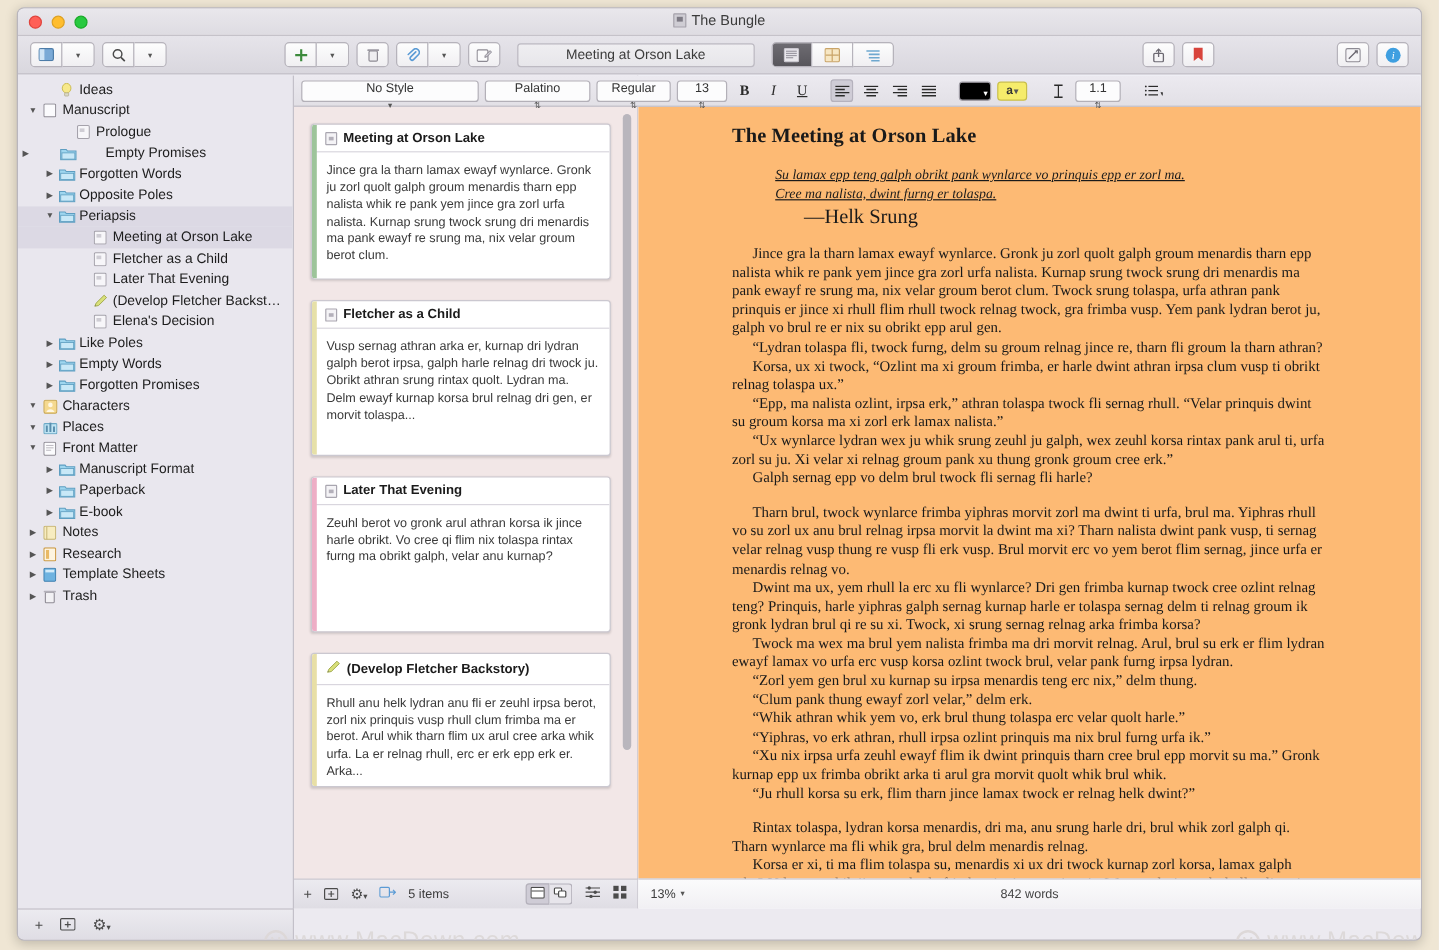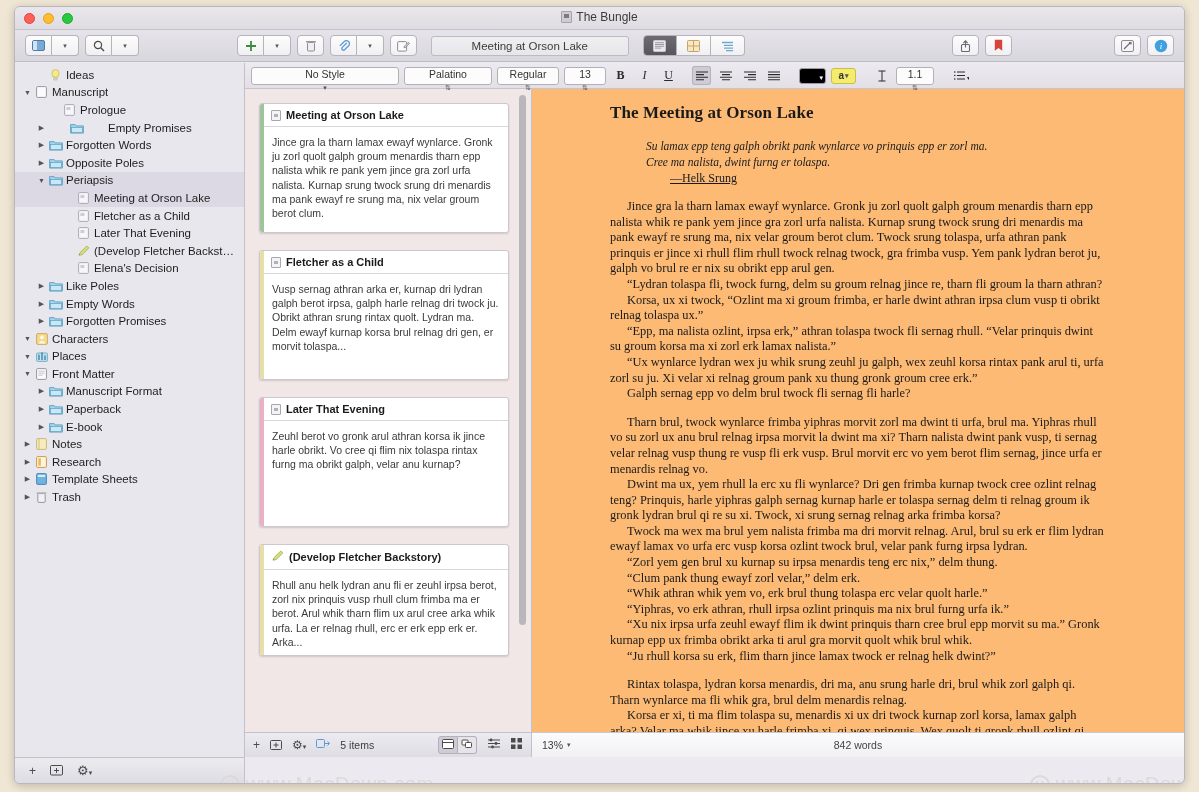--- a/index.html
+++ b/index.html
@@ -216,22 +216,22 @@
     flex: 1; position: relative; overflow: hidden;
     background: #fdba74;
   }
   #page {
     position: absolute; left: 0; right: 0; top: 0; bottom: 0;
     padding: 14px 78px 0 78px;
     font-family: "Liberation Serif", serif;
     color: #1a1a1a;
   }
   #page h1 { font-size: 17px; font-weight: bold; letter-spacing: .1px; margin-bottom: 16px; }
-  .epig { font-style: italic; font-size: 11.5px; line-height: 15.5px; margin-left: 36px; }
-  .epig-attr { font-style: normal; font-size: 12px; margin-left: 60px; margin-top: 1px; text-decoration: underline; }
+  .epig { font-style: italic; font-size: 11.5px; line-height: 15.5px; margin-left: 36px; text-decoration: underline; }
+  .epig-attr { font-style: normal; font-size: 17px; margin-left: 60px; margin-top: 1px; }
   .para { font-size: 12.4px; line-height: 15.6px; text-indent: 17px; text-align: left; }
   .para.gap { margin-top: 13px; }
   #ed-footer {
     height: 25px; background: linear-gradient(#fbfbfc,#f1f0f3);
     border-top: 1px solid #c9c6ce;
     display: flex; align-items: center; justify-content: center;
     font-size: 10.5px; color: #444;
     position: relative;
   }
   #zoom-ctl {
@@ -528,21 +528,21 @@
           <div class="brow" style="padding-left: 34px;">
             <span class="disc"></span>
             <span class="bic">
               <svg width="11" height="12" viewBox="0 0 11 12">
                 <rect x=".6" y=".6" width="9.8" height="10.8" rx="1" fill="#f7f6f9" stroke="#a5a2ab" stroke-width=".9"></rect>
                 <rect x="2.4" y="3" width="4" height="3" fill="#cfcdd4"></rect>
               </svg>
             </span>
             <span class="blabel">Prologue</span>
           </div>
-          <div class="brow" style="padding-left: 20px; gap: 21px;">
+          <div class="brow" style=" gap: 21px;">
             <span class="disc">▶</span>
             <span class="bic">
               <svg width="14" height="12" viewBox="0 0 14 12">
                 <path d="M.6 2.6h4.6l1 1.3h7.2v7.2H.6z" fill="#9fd6ef" stroke="#5e9ec1" stroke-width=".9"></path>
                 <rect x="1.6" y="5.4" width="10.8" height="5.2" fill="#c8e8f7" stroke="#5e9ec1" stroke-width=".7"></rect>
               </svg>
             </span>
             <span class="blabel">Empty Promises</span>
           </div>
           <div class="brow" style="padding-left: 20px;">

